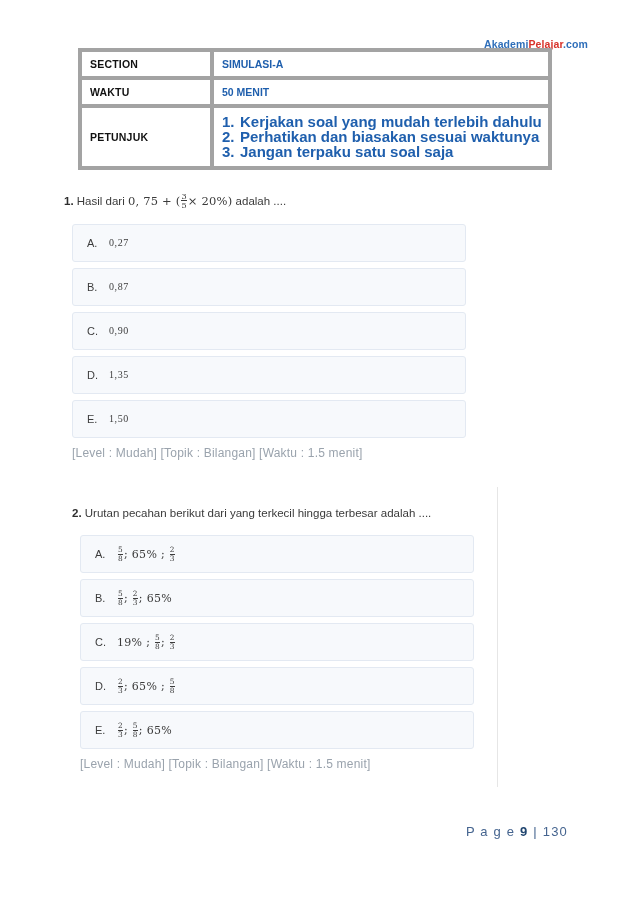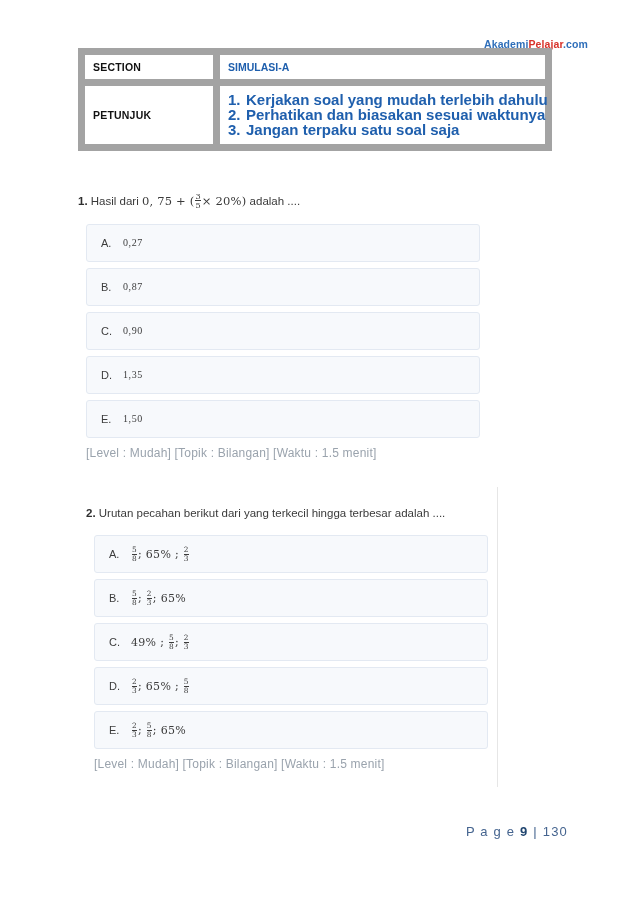--- a/index.html
+++ b/index.html
@@ -38,21 +38,21 @@
   
   .info-table {
     position: absolute;
     left: 78px;
     top: 48px;
     width: 474px;
     border-collapse: collapse;
     table-layout: fixed;
   }
   .info-table td {
-    border: 7px solid #a3a3a3;
+    border: 4px solid #a3a3a3;
     padding: 6px 8px;
     vertical-align: middle;
     font-size: 10.5px;
   }
   .info-table td.label {
     width: 112px;
     font-weight: bold;
     color: #111111;
     letter-spacing: 0.2px;
     font-size: 10.5px;
@@ -79,21 +79,21 @@
     white-space: nowrap;
   }
   .hint-list li .num {
     display: inline-block;
     width: 18px;
   }
 
   
   .question-block {
     position: absolute;
-    left: 78px;
+    left: 64px;
     width: 474px;
   }
   #q1-block { top: 192px; }
   #q2-block { top: 505px; }
 
   .q-text {
     font-size: 11.5px;
     color: #3a3a3a;
     margin: 0 0 14px 0;
     line-height: 16px;
@@ -210,20 +210,24 @@
     <span class="b1">Akademi</span><span class="b2">Pelajar</span><span class="b3">.com</span>
   </div>
 
   <table class="info-table">
     <tbody>
         <tr>
       <td class="label">SECTION</td>
       <td class="value">SIMULASI-A</td>
     </tr>
     <tr>
+      <td class="label">WAKTU</td>
+      <td class="value">50 MENIT</td>
+    </tr>
+    <tr>
       <td class="label">PETUNJUK</td>
       <td class="value multi">
         <ul class="hint-list">
           <li><span class="num">1.</span><span>Kerjakan soal yang mudah terlebih dahulu</span></li>
           <li><span class="num">2.</span><span>Perhatikan dan biasakan sesuai waktunya</span></li>
           <li><span class="num">3.</span><span>Jangan terpaku satu soal saja</span></li>
         </ul>
       </td>
     </tr>
   </tbody>
@@ -270,21 +274,21 @@
     <div class="option">
       <span class="opt-letter">A.</span>
       <span class="opt-body"><span class="frac"><span class="num">5</span><span class="den">8</span></span><span>; 65% ; </span><span class="frac"><span class="num">2</span><span class="den">3</span></span></span>
     </div>
     <div class="option">
       <span class="opt-letter">B.</span>
       <span class="opt-body"><span class="frac"><span class="num">5</span><span class="den">8</span></span><span>; </span><span class="frac"><span class="num">2</span><span class="den">3</span></span><span>; 65%</span></span>
     </div>
     <div class="option">
       <span class="opt-letter">C.</span>
-      <span class="opt-body"><span>49% ; </span><span class="frac"><span class="num">5</span><span class="den">8</span></span><span>; </span><span class="frac"><span class="num">2</span><span class="den">3</span></span></span>
+      <span class="opt-body"><span>19% ; </span><span class="frac"><span class="num">5</span><span class="den">8</span></span><span>; </span><span class="frac"><span class="num">2</span><span class="den">3</span></span></span>
     </div>
     <div class="option">
       <span class="opt-letter">D.</span>
       <span class="opt-body"><span class="frac"><span class="num">2</span><span class="den">3</span></span><span>; 65% ; </span><span class="frac"><span class="num">5</span><span class="den">8</span></span></span>
     </div>
     <div class="option">
       <span class="opt-letter">E.</span>
       <span class="opt-body"><span class="frac"><span class="num">2</span><span class="den">3</span></span><span>; </span><span class="frac"><span class="num">5</span><span class="den">8</span></span><span>; 65%</span></span>
     </div>
 

